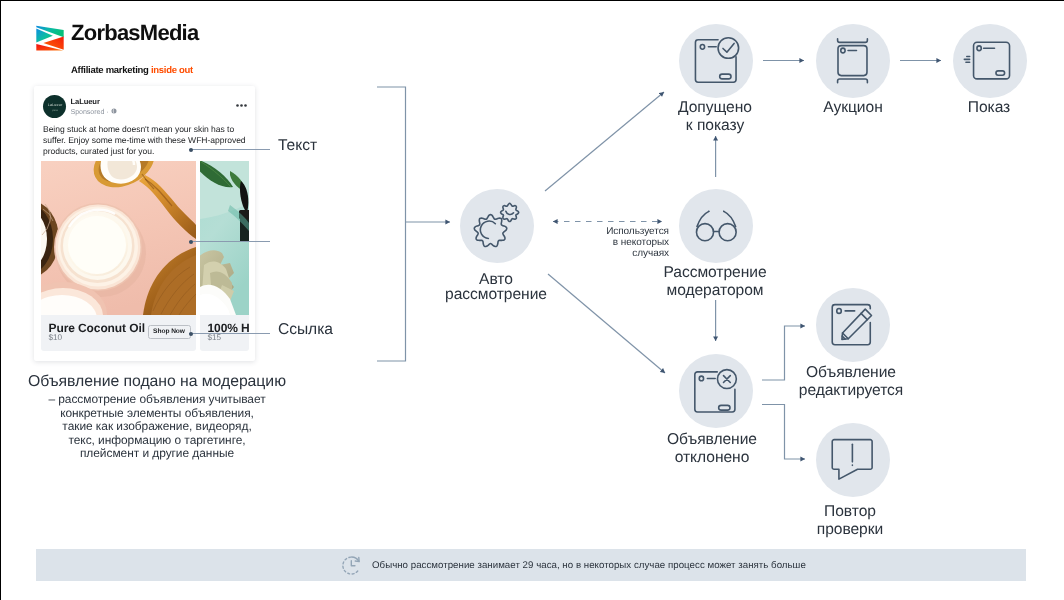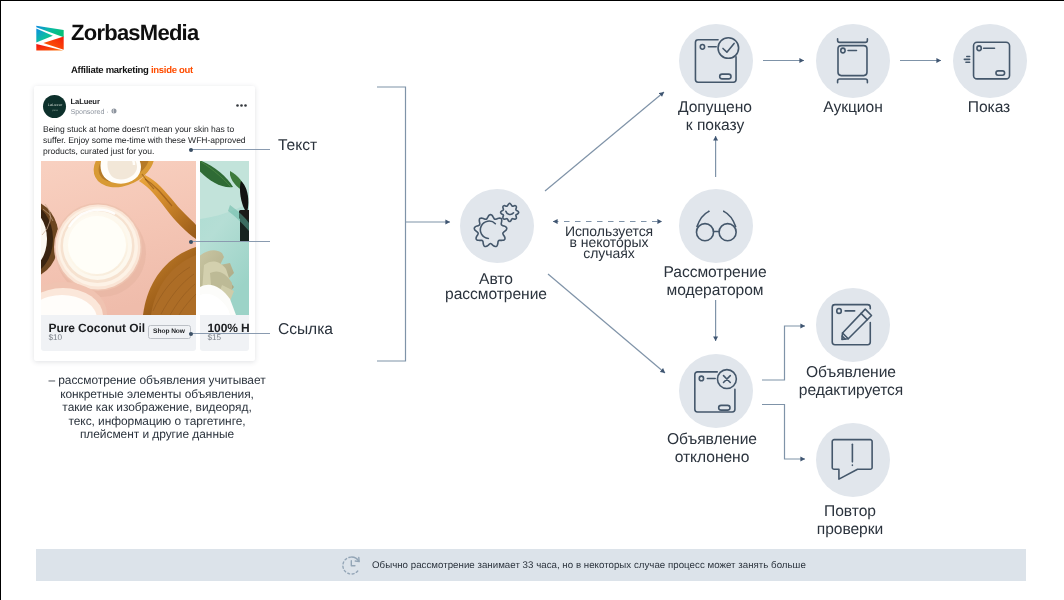--- a/index.html
+++ b/index.html
@@ -270,20 +270,21 @@
   <div class="leader" style="left:188px;top:240px;width:81px;">
     <div class="dot"></div>
     </div>
 
   <div class="leader" style="left:188px;top:332px;width:81px;">
     <div class="dot"></div>
     </div>
   <div class="side-label" style="left:277px;top:322px;">Ссылка</div>
 
   <div id="caption">
+    <div class="t1">Объявление подано на модерацию</div>
     <div class="t2" style="white-space:pre-line;">– рассмотрение объявления учитывает
 конкретные элементы объявления,
 такие как изображение, видеоряд,
 текс, информацию о таргетинге,
 плейсмент и другие данные</div>
   </div>
 
   <svg id="edges" viewBox="0 0 1064 600" fill="none">
     <defs>
       <marker id="ah" markerWidth="6" markerHeight="6" refX="4.9" refY="3" orient="auto" markerUnits="userSpaceOnUse">
@@ -314,21 +315,21 @@
       <path d="M714.6 299 L714.6 340" marker-end="url(#ah)"></path>
 
       <path d="M761 379 L783.5 379 L783.5 325 L804 325" marker-end="url(#ah)"></path>
 
       <path d="M761 403.5 L783.5 403.5 L783.5 458 L804 458" marker-end="url(#ah)"></path>
 
       <path d="M552 220.5 L661 220.5" stroke-dasharray="5.5 5.5" marker-start="url(#ahsr)" marker-end="url(#ahs)"></path>
     </g>
   </svg>
 
-  <div class="side-label" style="left:548px;top:225px;width:120px;text-align:center;font-size:14px;line-height:11.2px;white-space:pre-line;">Используется
+  <div class="side-label" style="left:548px;top:225px;width:120px;text-align:right;font-size:10px;line-height:11.2px;white-space:pre-line;">Используется
 в некоторых
 случаях</div>
 
   <div class="node" id="n-auto" style="left:459px;top:188px;">
     <svg width="74" height="74" viewBox="0 0 72 72" fill="none" stroke="#44576b" stroke-width="1.55" stroke-linecap="round" stroke-linejoin="round">
       <path d="M29.7 24.9C30.1 24.9 30.6 25.2 31.0 25.5C31.5 25.9 31.8 26.5 32.1 27.0C32.5 27.5 32.7 28.2 33.0 28.6C33.3 29.0 33.5 29.3 33.9 29.4C34.2 29.6 34.6 29.5 35.1 29.3C35.6 29.2 36.2 28.9 36.7 28.7C37.3 28.5 38.0 28.3 38.6 28.2C39.1 28.2 39.6 28.4 40.0 28.6C40.3 28.9 40.5 29.4 40.6 30.0C40.7 30.5 40.6 31.2 40.5 31.8C40.4 32.4 40.2 33.1 40.1 33.6C40.1 34.1 40.1 34.5 40.3 34.8C40.5 35.1 40.8 35.3 41.3 35.5C41.7 35.7 42.4 35.8 42.9 36.1C43.5 36.3 44.2 36.6 44.6 36.9C45.0 37.2 45.4 37.7 45.5 38.1C45.5 38.6 45.4 39.1 45.1 39.6C44.8 40.0 44.2 40.5 43.8 40.9C43.4 41.3 42.8 41.7 42.4 42.0C42.1 42.4 41.8 42.7 41.7 43.0C41.7 43.4 41.8 43.8 42.0 44.2C42.2 44.7 42.7 45.2 42.9 45.7C43.2 46.3 43.6 46.9 43.7 47.4C43.8 48.0 43.8 48.5 43.6 48.9C43.3 49.3 42.9 49.6 42.4 49.8C41.8 49.9 41.1 49.9 40.5 50.0C39.9 50.0 39.2 49.9 38.7 49.9C38.2 50.0 37.8 50.0 37.5 50.2C37.3 50.5 37.1 50.9 37.0 51.3C36.9 51.8 36.9 52.5 36.8 53.1C36.6 53.7 36.5 54.4 36.2 54.9C36.0 55.4 35.6 55.8 35.2 55.9C34.8 56.1 34.2 56.0 33.7 55.8C33.2 55.6 32.6 55.2 32.1 54.8C31.7 54.4 31.2 53.9 30.8 53.6C30.4 53.3 30.1 53.1 29.7 53.1C29.3 53.1 29.0 53.3 28.6 53.6C28.2 53.9 27.7 54.4 27.3 54.8C26.8 55.2 26.2 55.6 25.7 55.8C25.2 56.0 24.6 56.1 24.2 55.9C23.8 55.8 23.4 55.4 23.2 54.9C22.9 54.4 22.8 53.7 22.6 53.1C22.5 52.5 22.5 51.8 22.4 51.3C22.3 50.9 22.1 50.5 21.9 50.2C21.6 50.0 21.2 50.0 20.7 49.9C20.2 49.9 19.5 50.0 18.9 50.0C18.3 49.9 17.6 49.9 17.0 49.8C16.5 49.6 16.1 49.3 15.8 48.9C15.6 48.5 15.6 48.0 15.7 47.4C15.8 46.9 16.2 46.3 16.5 45.7C16.7 45.2 17.2 44.7 17.4 44.2C17.6 43.8 17.7 43.4 17.7 43.0C17.6 42.7 17.3 42.4 17.0 42.0C16.6 41.7 16.0 41.3 15.6 40.9C15.2 40.5 14.6 40.0 14.3 39.6C14.0 39.1 13.9 38.6 13.9 38.1C14.0 37.7 14.4 37.2 14.8 36.9C15.2 36.6 15.9 36.3 16.5 36.1C17.0 35.8 17.7 35.7 18.1 35.5C18.6 35.3 18.9 35.1 19.1 34.8C19.3 34.5 19.3 34.1 19.3 33.6C19.2 33.1 19.0 32.4 18.9 31.8C18.8 31.2 18.7 30.5 18.8 30.0C18.9 29.4 19.1 28.9 19.4 28.6C19.8 28.4 20.3 28.2 20.8 28.2C21.4 28.3 22.1 28.5 22.7 28.7C23.2 28.9 23.8 29.2 24.3 29.3C24.8 29.5 25.2 29.6 25.5 29.4C25.9 29.3 26.1 29.0 26.4 28.6C26.7 28.2 26.9 27.5 27.3 27.0C27.6 26.5 27.9 25.9 28.4 25.5C28.8 25.2 29.3 24.9 29.7 24.9Z"></path>
       <path d="M34.4 33.8 a8.5 8.5 0 1 0 -6.8 14.4"></path>
       <path d="M48.3 14.0C48.6 14.0 48.9 14.2 49.1 14.4C49.4 14.6 49.6 14.9 49.8 15.2C50.0 15.6 50.1 15.9 50.3 16.2C50.5 16.4 50.6 16.6 50.8 16.7C51.0 16.8 51.3 16.7 51.6 16.7C51.9 16.6 52.2 16.5 52.6 16.4C52.9 16.3 53.4 16.2 53.7 16.2C54.0 16.3 54.3 16.4 54.5 16.6C54.7 16.8 54.8 17.1 54.9 17.4C54.9 17.7 54.8 18.2 54.7 18.5C54.6 18.9 54.5 19.2 54.4 19.5C54.4 19.8 54.3 20.1 54.4 20.3C54.5 20.5 54.7 20.6 54.9 20.8C55.2 21.0 55.5 21.1 55.9 21.3C56.2 21.5 56.5 21.7 56.7 22.0C56.9 22.2 57.1 22.5 57.1 22.8C57.1 23.1 56.9 23.4 56.7 23.6C56.5 23.9 56.2 24.1 55.9 24.3C55.5 24.5 55.2 24.6 54.9 24.8C54.7 25.0 54.5 25.1 54.4 25.3C54.3 25.5 54.4 25.8 54.4 26.1C54.5 26.4 54.6 26.7 54.7 27.1C54.8 27.4 54.9 27.9 54.9 28.2C54.8 28.5 54.7 28.8 54.5 29.0C54.3 29.2 54.0 29.3 53.7 29.4C53.4 29.4 52.9 29.3 52.6 29.2C52.2 29.1 51.9 29.0 51.6 28.9C51.3 28.9 51.0 28.8 50.8 28.9C50.6 29.0 50.5 29.2 50.3 29.4C50.1 29.7 50.0 30.0 49.8 30.4C49.6 30.7 49.4 31.0 49.1 31.2C48.9 31.4 48.6 31.6 48.3 31.6C48.0 31.6 47.7 31.4 47.5 31.2C47.2 31.0 47.0 30.7 46.8 30.4C46.6 30.0 46.5 29.7 46.3 29.4C46.1 29.2 46.0 29.0 45.8 28.9C45.6 28.8 45.3 28.9 45.0 28.9C44.7 29.0 44.4 29.1 44.0 29.2C43.7 29.3 43.2 29.4 42.9 29.4C42.6 29.3 42.3 29.2 42.1 29.0C41.9 28.8 41.8 28.5 41.7 28.2C41.7 27.9 41.8 27.4 41.9 27.1C42.0 26.7 42.1 26.4 42.2 26.1C42.2 25.8 42.3 25.5 42.2 25.3C42.1 25.1 41.9 25.0 41.7 24.8C41.4 24.6 41.1 24.5 40.7 24.3C40.4 24.1 40.1 23.9 39.9 23.6C39.7 23.4 39.5 23.1 39.5 22.8C39.5 22.5 39.7 22.2 39.9 22.0C40.1 21.7 40.4 21.5 40.7 21.3C41.1 21.1 41.4 21.0 41.7 20.8C41.9 20.6 42.1 20.5 42.2 20.3C42.3 20.1 42.2 19.8 42.2 19.5C42.1 19.2 42.0 18.9 41.9 18.5C41.8 18.2 41.7 17.7 41.7 17.4C41.8 17.1 41.9 16.8 42.1 16.6C42.3 16.4 42.6 16.3 42.9 16.2C43.2 16.2 43.7 16.3 44.0 16.4C44.4 16.5 44.7 16.6 45.0 16.7C45.3 16.7 45.6 16.8 45.8 16.7C46.0 16.6 46.1 16.4 46.3 16.2C46.5 15.9 46.6 15.6 46.8 15.2C47.0 14.9 47.2 14.6 47.5 14.4C47.7 14.2 48.0 14.0 48.3 14.0Z"></path>
       <path d="M44.6 21.7 a4.3 4.3 0 0 0 7.5 1.5"></path>
     </svg>
@@ -427,17 +428,17 @@
   <div class="abs" id="botbar">
     <div id="bot-inner">
       <span>
         <svg width="23" height="23" viewBox="0 0 24 24" fill="none" stroke="#93a5b6" stroke-width="1.45" stroke-linecap="round" stroke-linejoin="round">
           <path d="M11.2 3.3 A8.8 8.8 0 1 0 19.4 16.5" stroke-dasharray="2.0 2.6"></path>
           <path d="M12.2 3.2 A8.8 8.8 0 0 1 19.6 7.6"></path>
           <path d="M15.9 7.3 L20.0 7.9 L19.6 3.6"></path>
           <path d="M11.8 7.0 L11.8 12.2 L15.6 12.2"></path>
         </svg>
       </span>
-      <span id="bot-text">Обычно рассмотрение занимает 33 часа, но в некоторых случае процесс может занять больше</span>
+      <span id="bot-text">Обычно рассмотрение занимает 29 часа, но в некоторых случае процесс может занять больше</span>
     </div>
   </div>
 
 </div>
 
 </body></html>

